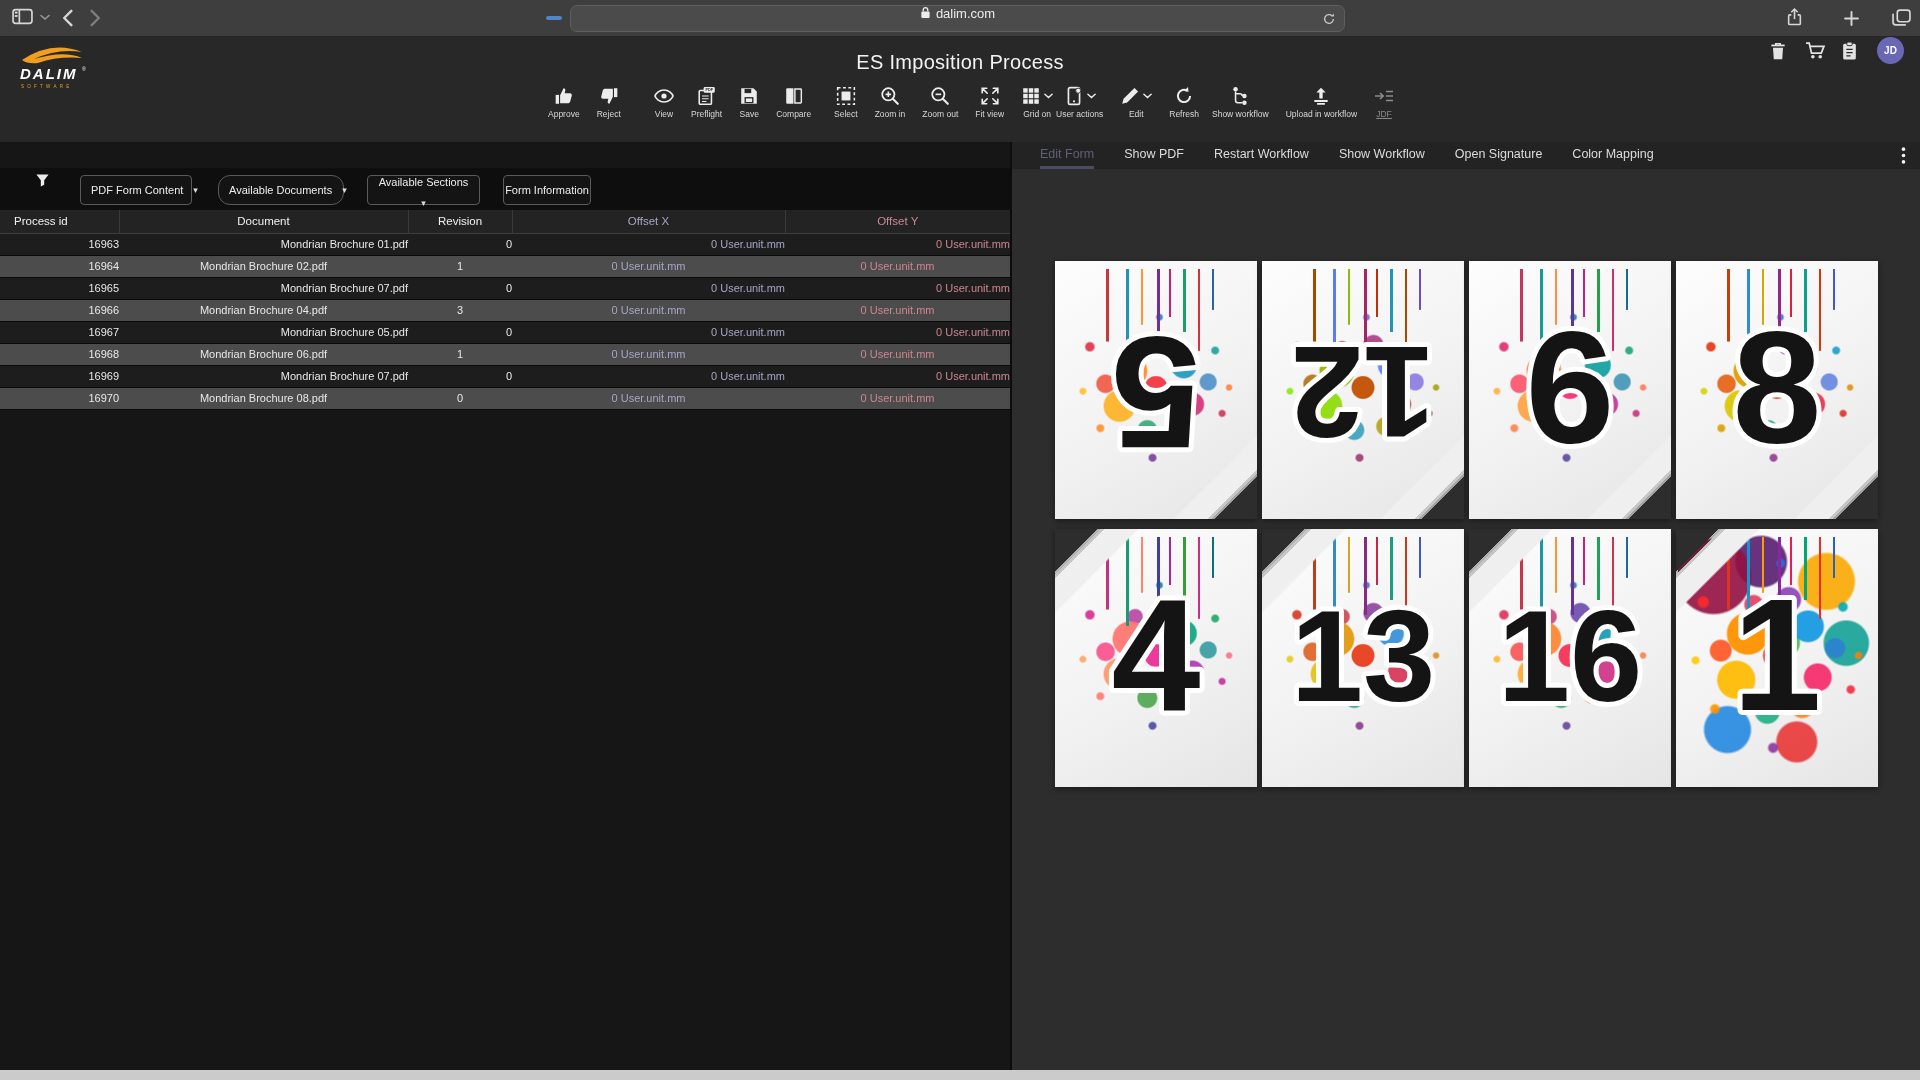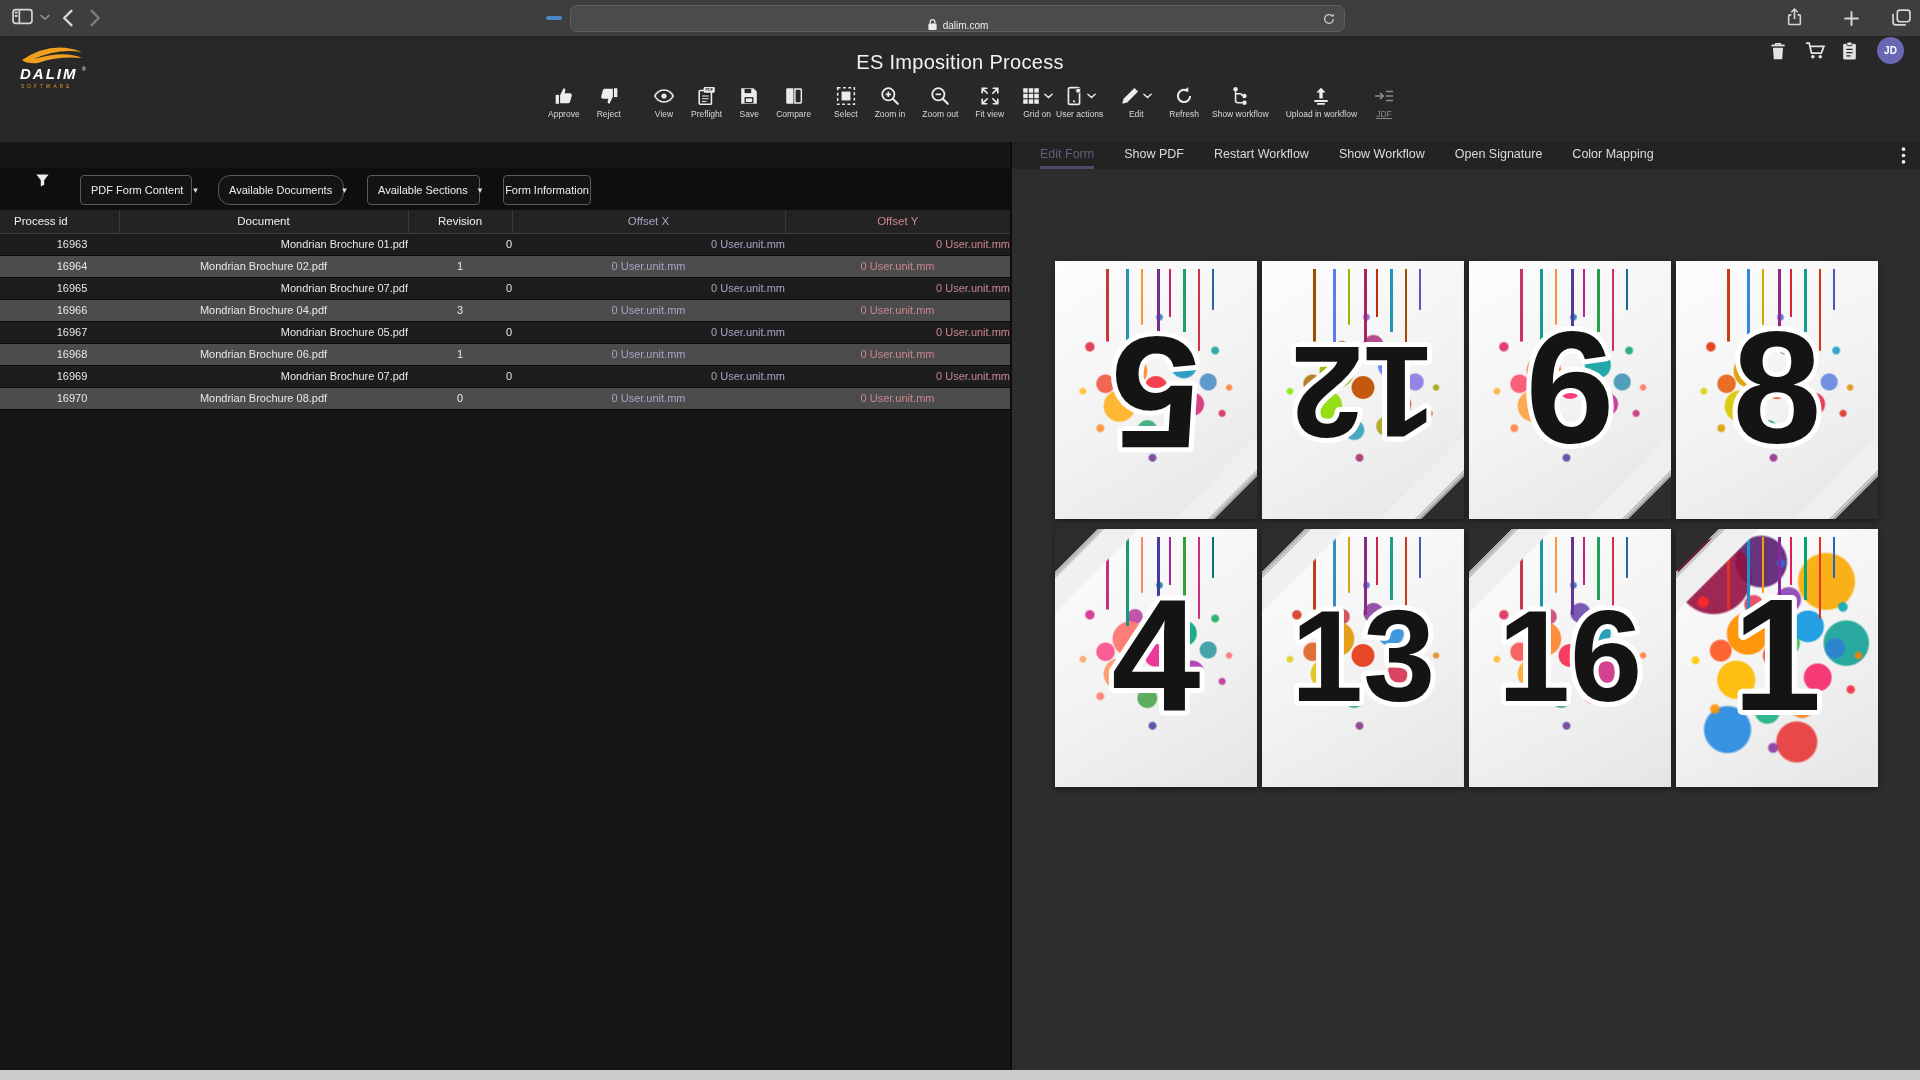--- a/index.html
+++ b/index.html
@@ -7,22 +7,22 @@
               font-family:"Liberation Sans", sans-serif; }
 
   
   .browser-bar { position:absolute; top:0; left:0; width:1920px; height:37px;
                  background:#3e3e3e; border-bottom:1px solid #262626; }
   .bb-ic { position:absolute; color:#d6d6d6; display:flex; align-items:center; justify-content:center; }
   .bb-ic svg { display:block; }
   .bb-fwd { color:#7d7d7d; }
   .tab-pill { position:absolute; left:546px; top:16px; width:16px; height:4px; border-radius:2px; background:#4f86c6; }
   .addr { position:absolute; left:570px; top:5px; width:775px; height:27px; border-radius:7px;
-          background:#4b4b4b; border:1px solid #5e5e5e; display:flex; align-items:flex-end; justify-content:center;
-          color:#ececec; font-size:10px; gap:5px; }
+          background:#4b4b4b; border:1px solid #5e5e5e; display:flex; align-items:flex-start; justify-content:center;
+          color:#ececec; font-size:13px; gap:5px; }
   .addr .reload { position:absolute; right:8px; top:6px; color:#c9c9c9; }
 
   
   .app-header { position:absolute; top:37px; left:0; width:1920px; height:105px; background:#282828; }
   .logo { position:absolute; left:12px; top:6px; width:82px; height:52px; }
   .app-title { position:absolute; top:14px; left:0; width:100%; text-align:center;
                color:#f2f2f2; font-size:20px; letter-spacing:.3px; }
   .hdr-actions { position:absolute; right:16px; top:0; display:flex; align-items:center; gap:16px; }
   .hdr-actions .hic { color:#e3e3e3; width:20px; height:20px; cursor:pointer; }
   .avatar { width:27px; height:27px; border-radius:50%; background:var(--avatar-bg,#6a68b5);
@@ -48,33 +48,33 @@
   .filter-row { position:absolute; top:26px; left:0; width:100%; height:44px; background:#0e0e0e; }
   .filter-btn { position:absolute; left:22px; top:5px; width:40px; display:flex; flex-direction:column;
                 align-items:center; gap:18px; color:#ededed; cursor:pointer; }
   .filter-btn svg { width:15px; height:15px; }
   .filter-btn .f-label { font-size:7.5px; color:#d8d8d8; }
   .dd { position:absolute; top:7px; height:30px; border:1px solid #5a5a5a; border-radius:4px; background:#141414;
         color:#ededed; font-size:11px; display:flex; align-items:center; justify-content:space-between;
         padding:0 10px; cursor:pointer; gap:10px; white-space:nowrap; }
   .dd .dd-chev { font-size:9px; color:#dcdcdc; }
   .dd:nth-of-type(1){ left:80px;  width:112px; } .dd:nth-of-type(2){ left:218px; width:126px;border-radius:12px; }
-  .dd:nth-of-type(3){ left:367px; width:113px; } .dd:nth-of-type(4){ left:503px; width:88px; justify-content:center; }
+  .dd:nth-of-type(3){ left:367px; width:113px;flex-direction:column; } .dd:nth-of-type(4){ left:503px; width:88px; justify-content:center; }
 
   table.grid { position:absolute; top:68px; left:0; border-collapse:collapse; table-layout:fixed; width:1010px;
                font-size:11px; }
   table.grid col:nth-child(1){ width:119px; } table.grid col:nth-child(2){ width:289px; }
   table.grid col:nth-child(3){ width:104px; } table.grid col:nth-child(4){ width:273px; }
   table.grid col:nth-child(5){ width:225px; }
   table.grid th { height:23px; background:#232323; color:#f0f0f0; font-weight:normal; font-size:11.5px;
                   border-right:1px solid #3a3a3a; border-bottom:1px solid #3e3e3e; text-align:center; }
   table.grid th:first-child { text-align:left; padding-left:14px; }
   table.grid th:last-child { border-right:none; }
   table.grid td { height:22px; color:#e8e8e8; text-align:center; border-bottom:1px solid #0a0a0a; }
-  table.grid td:first-child { text-align:center; padding-left:25px; }
+  table.grid td:first-child { text-align:right; padding-left:25px; }
   tr.r-odd  td { background:#1d1d1d;text-align:right; }
   tr.r-even td { background:#4c4c4c; }
   .c-ox, th.c-ox { color:var(--offset-x,#a5a5c6) !important; }
   .c-oy, th.c-oy { color:var(--offset-y,#cb868f) !important; }
 
   
   .right-panel { position:absolute; top:142px; left:1010px; right:0; bottom:10px; background:#2d2d2d;
                  border-left:2px solid #0c0c0c; }
   .tabbar { position:absolute; top:0; left:0; right:0; height:27px; background:#232323;
             display:flex; align-items:stretch; gap:30px; padding-left:28px; }

